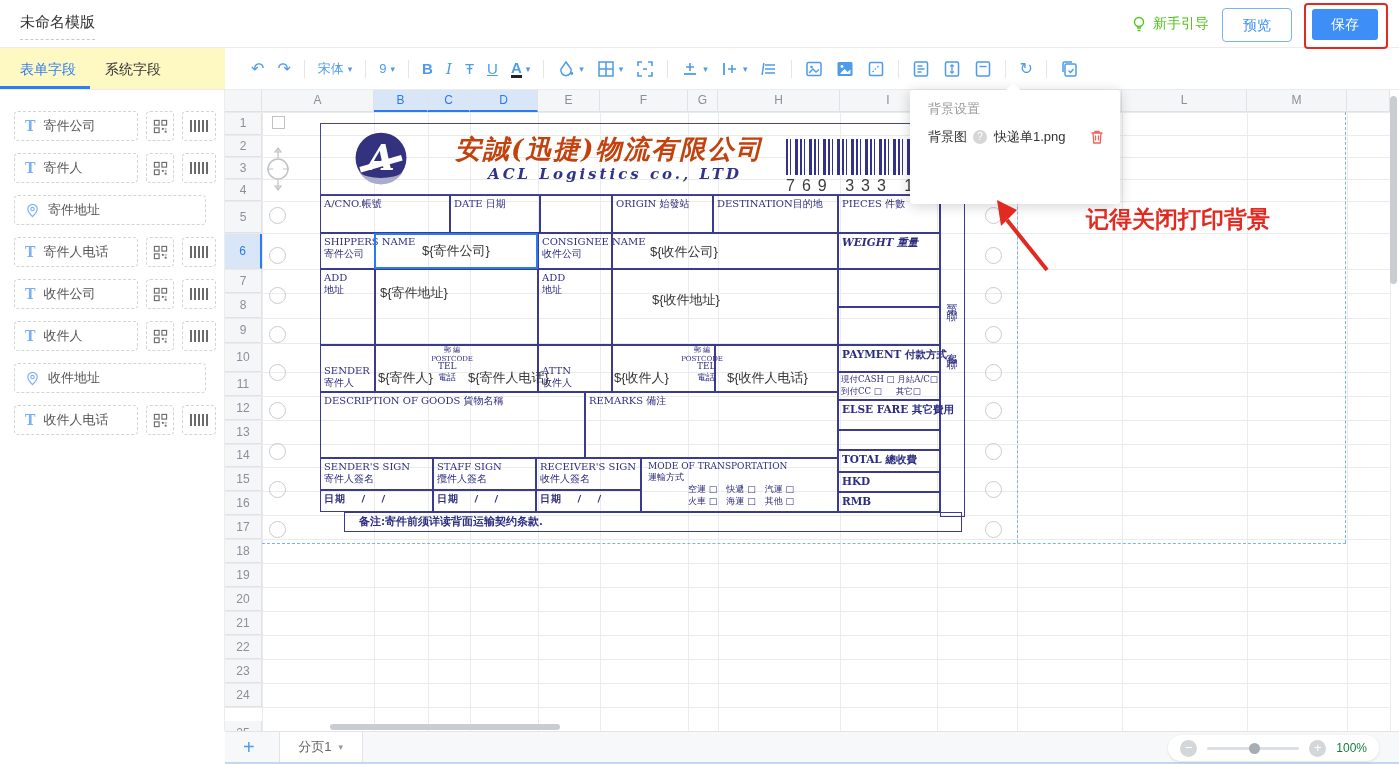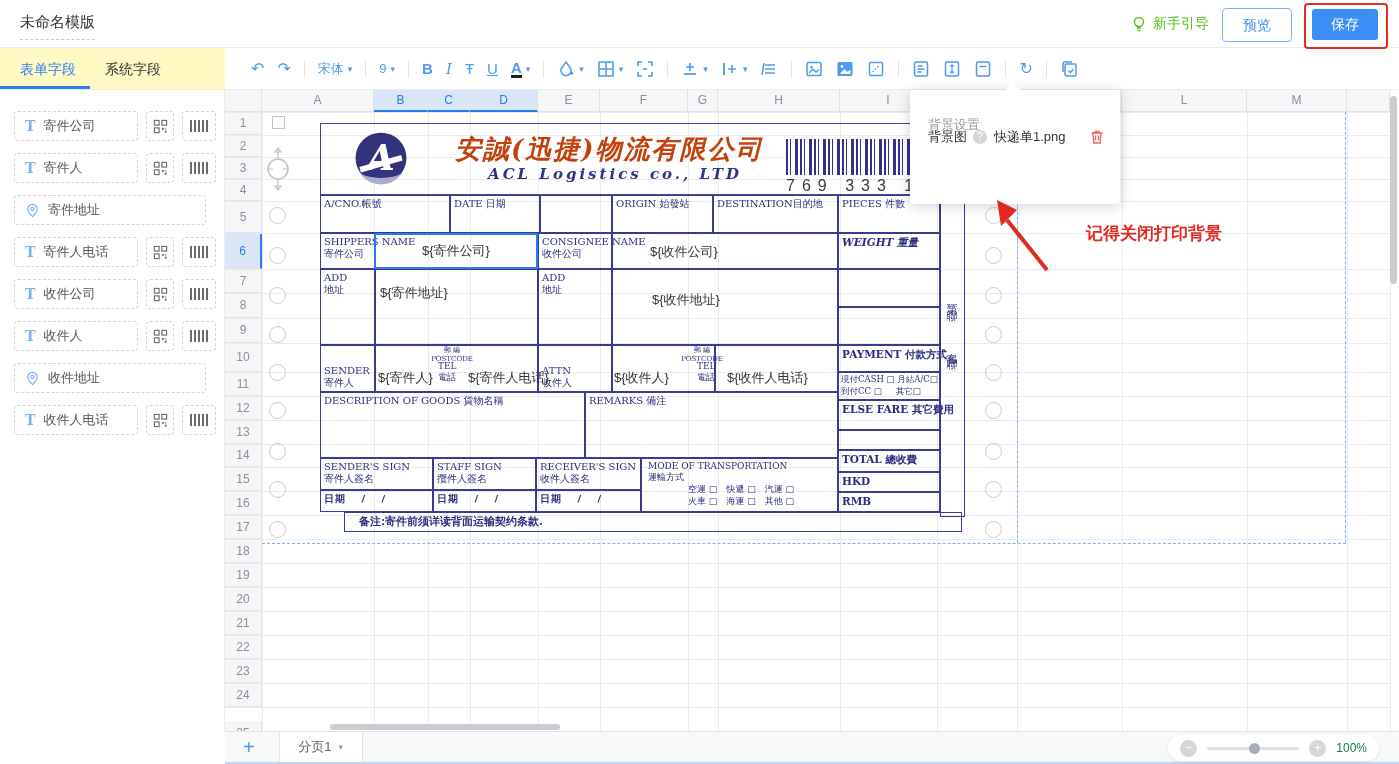--- a/index.html
+++ b/index.html
@@ -82,28 +82,28 @@
   .hole{position:absolute;width:17px;height:17px;border:1.5px solid #cbcbcb;border-radius:50%;box-sizing:border-box;z-index:2;}
   .regsq{position:absolute;left:272px;top:116px;width:13px;height:13px;border:1.5px solid #c2c2c2;box-sizing:border-box;z-index:2;}
   .selcell{position:absolute;left:374px;top:233px;width:164px;height:36px;border:2px solid #2a7af0;z-index:6;
            display:flex;align-items:center;justify-content:center;font-size:13px;color:#333;box-sizing:border-box;background:transparent;}
   .dashv{position:absolute;width:0;border-left:1px dashed #7fb3e8;z-index:5;}
   .dashh{position:absolute;height:0;border-top:1px dashed #7fb3e8;z-index:5;}
   
   .popup{position:absolute;left:910px;top:90px;width:210px;height:114px;background:#fff;border-radius:3px;z-index:20;
          box-shadow:0 2px 14px rgba(0,0,0,.18);}
   .popup .caret-up{position:absolute;left:98px;top:-5px;width:10px;height:10px;background:#fff;transform:rotate(45deg);}
-  .pop-title{position:absolute;left:18px;top:26px;font-size:13px;color:#9a9a9a;}
+  .pop-title{position:absolute;left:18px;top:10px;font-size:13px;color:#9a9a9a;}
   .pop-row1{position:absolute;left:18px;top:38px;right:14px;display:flex;align-items:center;font-size:13px;color:#333;}
   .help{width:14px;height:14px;border-radius:50%;background:#d6d6d6;color:#fff;font-size:10px;text-align:center;line-height:14px;margin:0 7px 0 6px;}
   .pop-red{position:absolute;left:4px;top:62px;width:200px;height:38px;border:2px solid #e12a20;box-sizing:border-box;
            display:flex;align-items:center;justify-content:space-between;padding:0 12px;font-size:13px;color:#333;}
   .toggle{width:36px;height:18px;border-radius:9px;background:#bfbfbf;position:relative;cursor:pointer;}
   .knob{position:absolute;left:1px;top:1px;width:16px;height:16px;border-radius:50%;background:#fff;}
-  .anno-text{position:absolute;left:1086px;top:222px;font-size:17px;font-weight:bold;color:#e12a20;z-index:30;white-space:nowrap;}
+  .anno-text{position:absolute;left:1086px;top:204px;font-size:23px;font-weight:bold;color:#e12a20;z-index:30;white-space:nowrap;}
   .anno-arrow{position:absolute;left:983px;top:198px;z-index:30;}
   
   .hscroll{position:absolute;left:330px;top:724px;width:230px;height:6px;border-radius:3px;background:#c9cdd1;z-index:8;}
   .vscroll{position:absolute;left:1390px;top:96px;width:7px;height:188px;border-radius:4px;background:#c9cdd1;z-index:8;}
   .footer{position:absolute;left:225px;top:731px;width:1174px;height:33px;background:#f7f8fa;border-top:1px solid #e4e4e4;
           border-bottom:2px solid #bcd8f6;box-sizing:border-box;display:flex;align-items:center;}
   .addpage{color:#4d9bea;font-size:20px;margin-left:18px;cursor:pointer;}
   .pagetab{margin-left:24px;height:100%;width:82px;background:#fff;border-left:1px solid #e4e4e4;border-right:1px solid #e4e4e4;
            display:flex;align-items:center;justify-content:center;font-size:13px;color:#666;gap:7px;cursor:pointer;}
   .pagetab .caret{font-size:9px;color:#999;}

